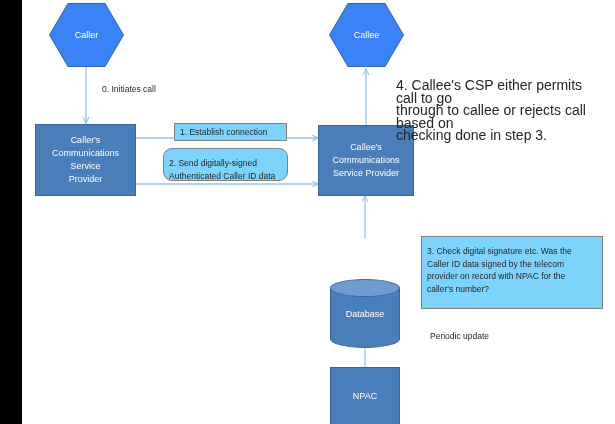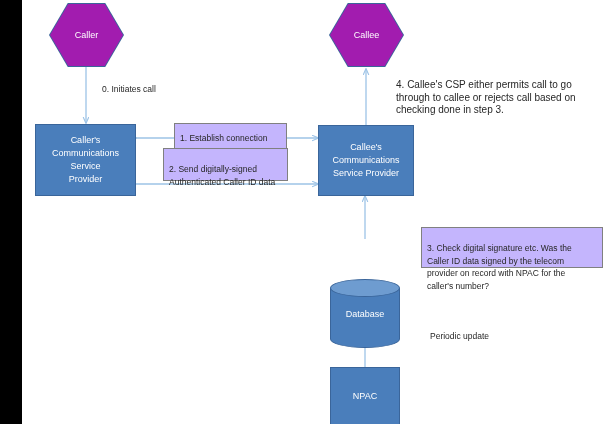--- a/index.html
+++ b/index.html
@@ -39,21 +39,21 @@
     font-size: 9px;
     line-height: 13px;
   }
 
   .rect-node {
     background: #4a7ebb;
     border: 1px solid #3a659a;
   }
 
   .hex-node {
-    background: #a21caf;
+    background: #3b82f6;
     clip-path: polygon(25% 0%, 75% 0%, 100% 50%, 75% 100%, 25% 100%, 0% 50%);
   }
   .hex-outline {
     position: absolute;
     background: #3a659a;
     clip-path: polygon(25% 0%, 75% 0%, 100% 50%, 75% 100%, 25% 100%, 0% 50%);
   }
 
   .cyl {
     position: absolute;
@@ -111,38 +111,38 @@
     top: 0;
     width: 615px;
     height: 424px;
     overflow: visible;
   }
 
   
   .callout {
     position: absolute;
     box-sizing: border-box;
-    background: #c4b5fd;
+    background: #7dd3fc;
     border: 1px solid #808080;
     color: #262626;
     font-size: 8.5px;
     line-height: 12.5px;
-    padding: 14px 5px;
+    padding: 8px 5px;
   }
   .plain-label {
     position: absolute;
     color: #262626;
     font-size: 8.5px;
     line-height: 12.5px;
     white-space: nowrap;
   }
   .note-text {
     position: absolute;
     color: #262626;
-    font-size: 10px;
+    font-size: 14px;
     line-height: 12.5px;
   }
   .sp {
     text-decoration-style: wavy;
     text-decoration-color: #e03030;
     text-decoration-thickness: 1px;
     text-underline-offset: 1px;
   }
 </style>
 </head>
@@ -213,36 +213,36 @@
   <div class="node rect-node" style="left:330px; top:367px; width:70px; height:59px;">
     <span>NPAC</span>
   </div>
 
   <div class="plain-label" style="left:102px; top:83px;">0. Initiates call</div>
 
   <div class="callout" style="left:174px; top:123px; width:113px; height:15px; display:flex; align-items:center;">
     <span>1. Establish connection</span>
   </div>
 
-  <div class="callout" style="left:163px; top:148px; width:125px; height:33px;">
+  <div class="callout" style="left:163px; top:148px; width:125px; height:33px;border-radius:9px;">
     <div>2. Send digitally-signed</div>
     <div>Authenticated Caller ID data</div>
   </div>
 
   <div class="note-text" style="left:396px; top:79px; width:200px;">
     <div>
       <span>4. </span><span class="sp">Callee's</span><span> CSP either permits call to go</span>
     </div>
     <div>
       <span>through to </span><span class="sp">callee</span><span> or rejects call based on</span>
     </div>
     <div>checking done in step 3.</div>
   </div>
 
-  <div class="callout" style="left:421px; top:227px; width:182px; height:41px;">
+  <div class="callout" style="left:421px; top:236px; width:182px; height:73px;">
     <div>3. Check digital signature etc.  Was the</div>
     <div>Caller ID data signed by the telecom</div>
     <div>provider on record with NPAC for the</div>
     <div>caller's number?</div>
   </div>
 
   <div class="plain-label" style="left:382px; top:330px;padding-left:48px;">Periodic update</div>
 
 </div>
 

